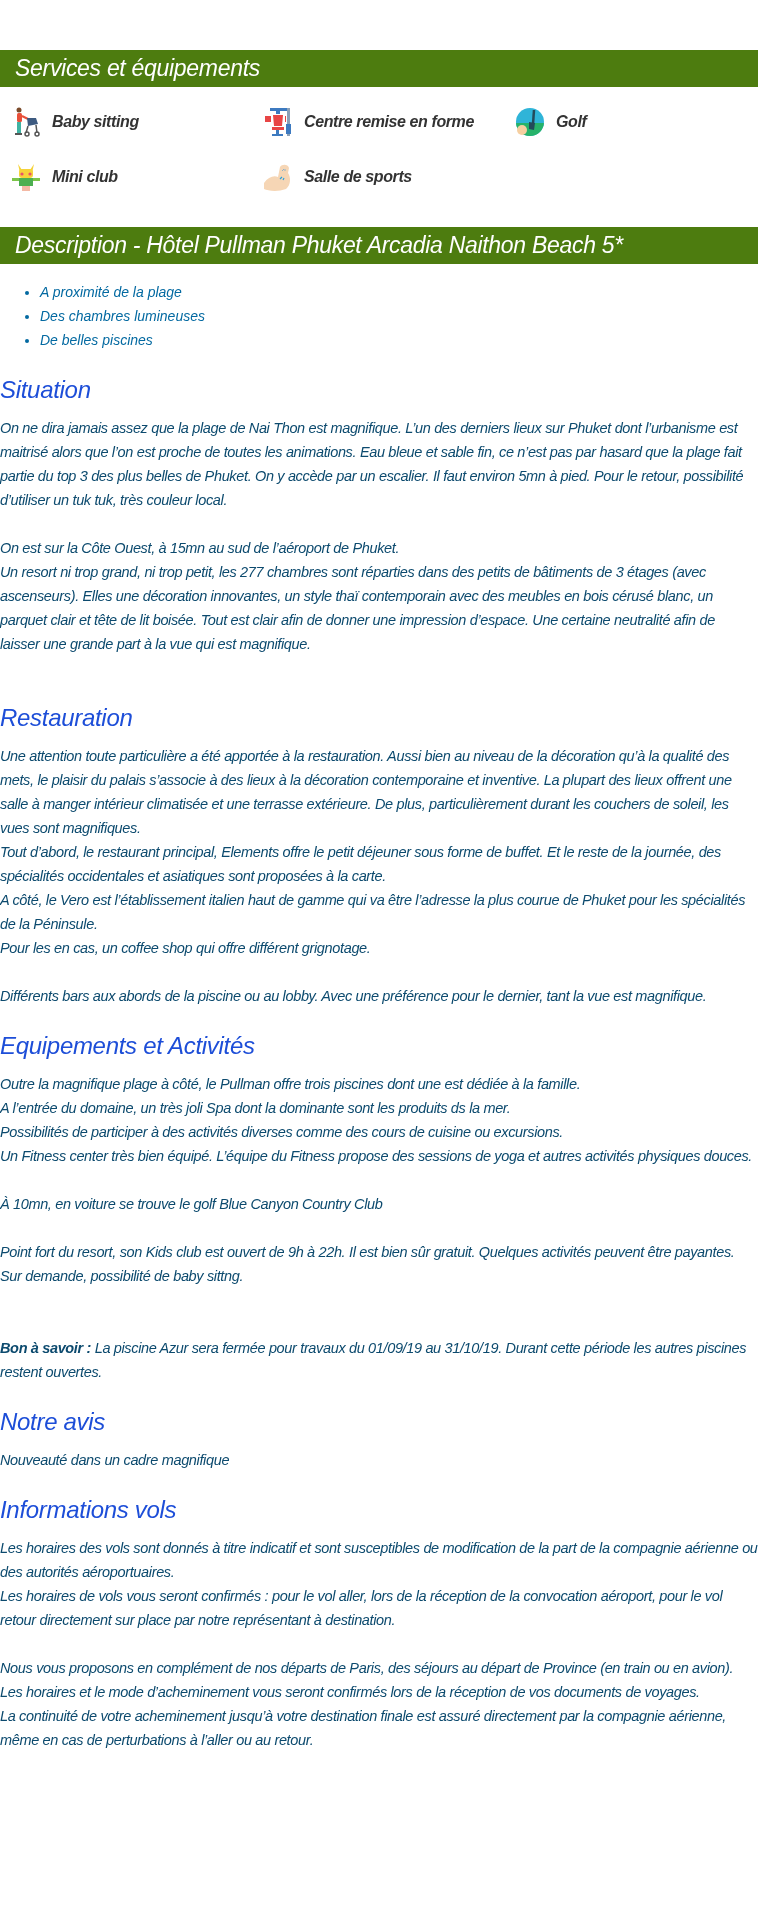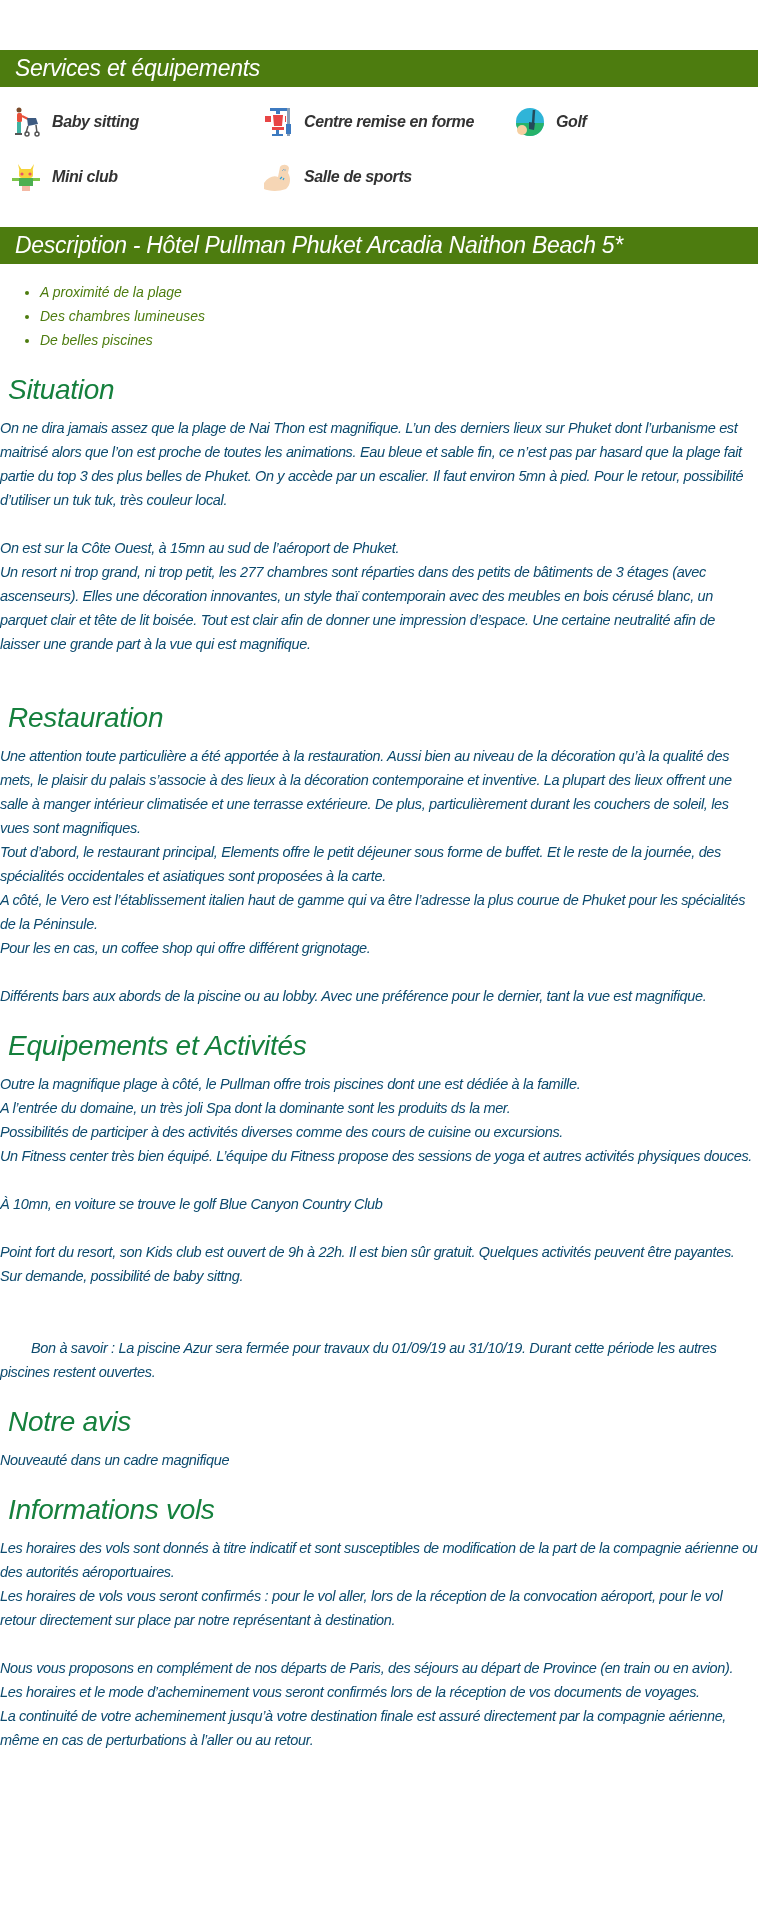--- a/index.html
+++ b/index.html
@@ -32,44 +32,44 @@
       box-sizing: border-box;
       margin-bottom: 28px;
     }
     .svc { display: flex; align-items: center; height: 34px; }
     .svc-icon { width: 32px; height: 32px; margin-right: 10px; flex-shrink: 0; }
     .svc-label { font-size: 16px; font-weight: bold; color: #333333; letter-spacing: -0.4px; }
     ul.bullets {
       margin: 16px 0 4px 0;
       padding-left: 40px;
       font-size: 14px;
-      color: #4d7c0f;
+      color: #0369a1;
       list-style: disc;
     }
     ul.bullets li { line-height: 24px; }
     h2.section {
-      color: #15803d;
-      font-size: 28px;
+      color: #1d4ed8;
+      font-size: 24px;
       font-style: italic;
       font-weight: normal;
-      margin: 22px 0 10px 8px;
+      margin: 22px 0 10px 0;
       height: 32px;
       line-height: 32px;
       letter-spacing: -0.3px;
     }
     p.txt {
       margin: 0;
       font-size: 14.5px;
       line-height: 24px;
       letter-spacing: -0.35px;
       color: #0c4a6e;
     }
     .blank { height: 24px; }
     .blank2 { height: 48px; }
-    b.label { font-weight: normal; margin-left: 31px; }
+    b.label { font-weight: bold; }
   </style>
 </head>
 <body>
 
 <div class="wrap">
 
   <h2 class="banner">Services et équipements</h2>
 
   <div class="services">
     <div class="svc">

